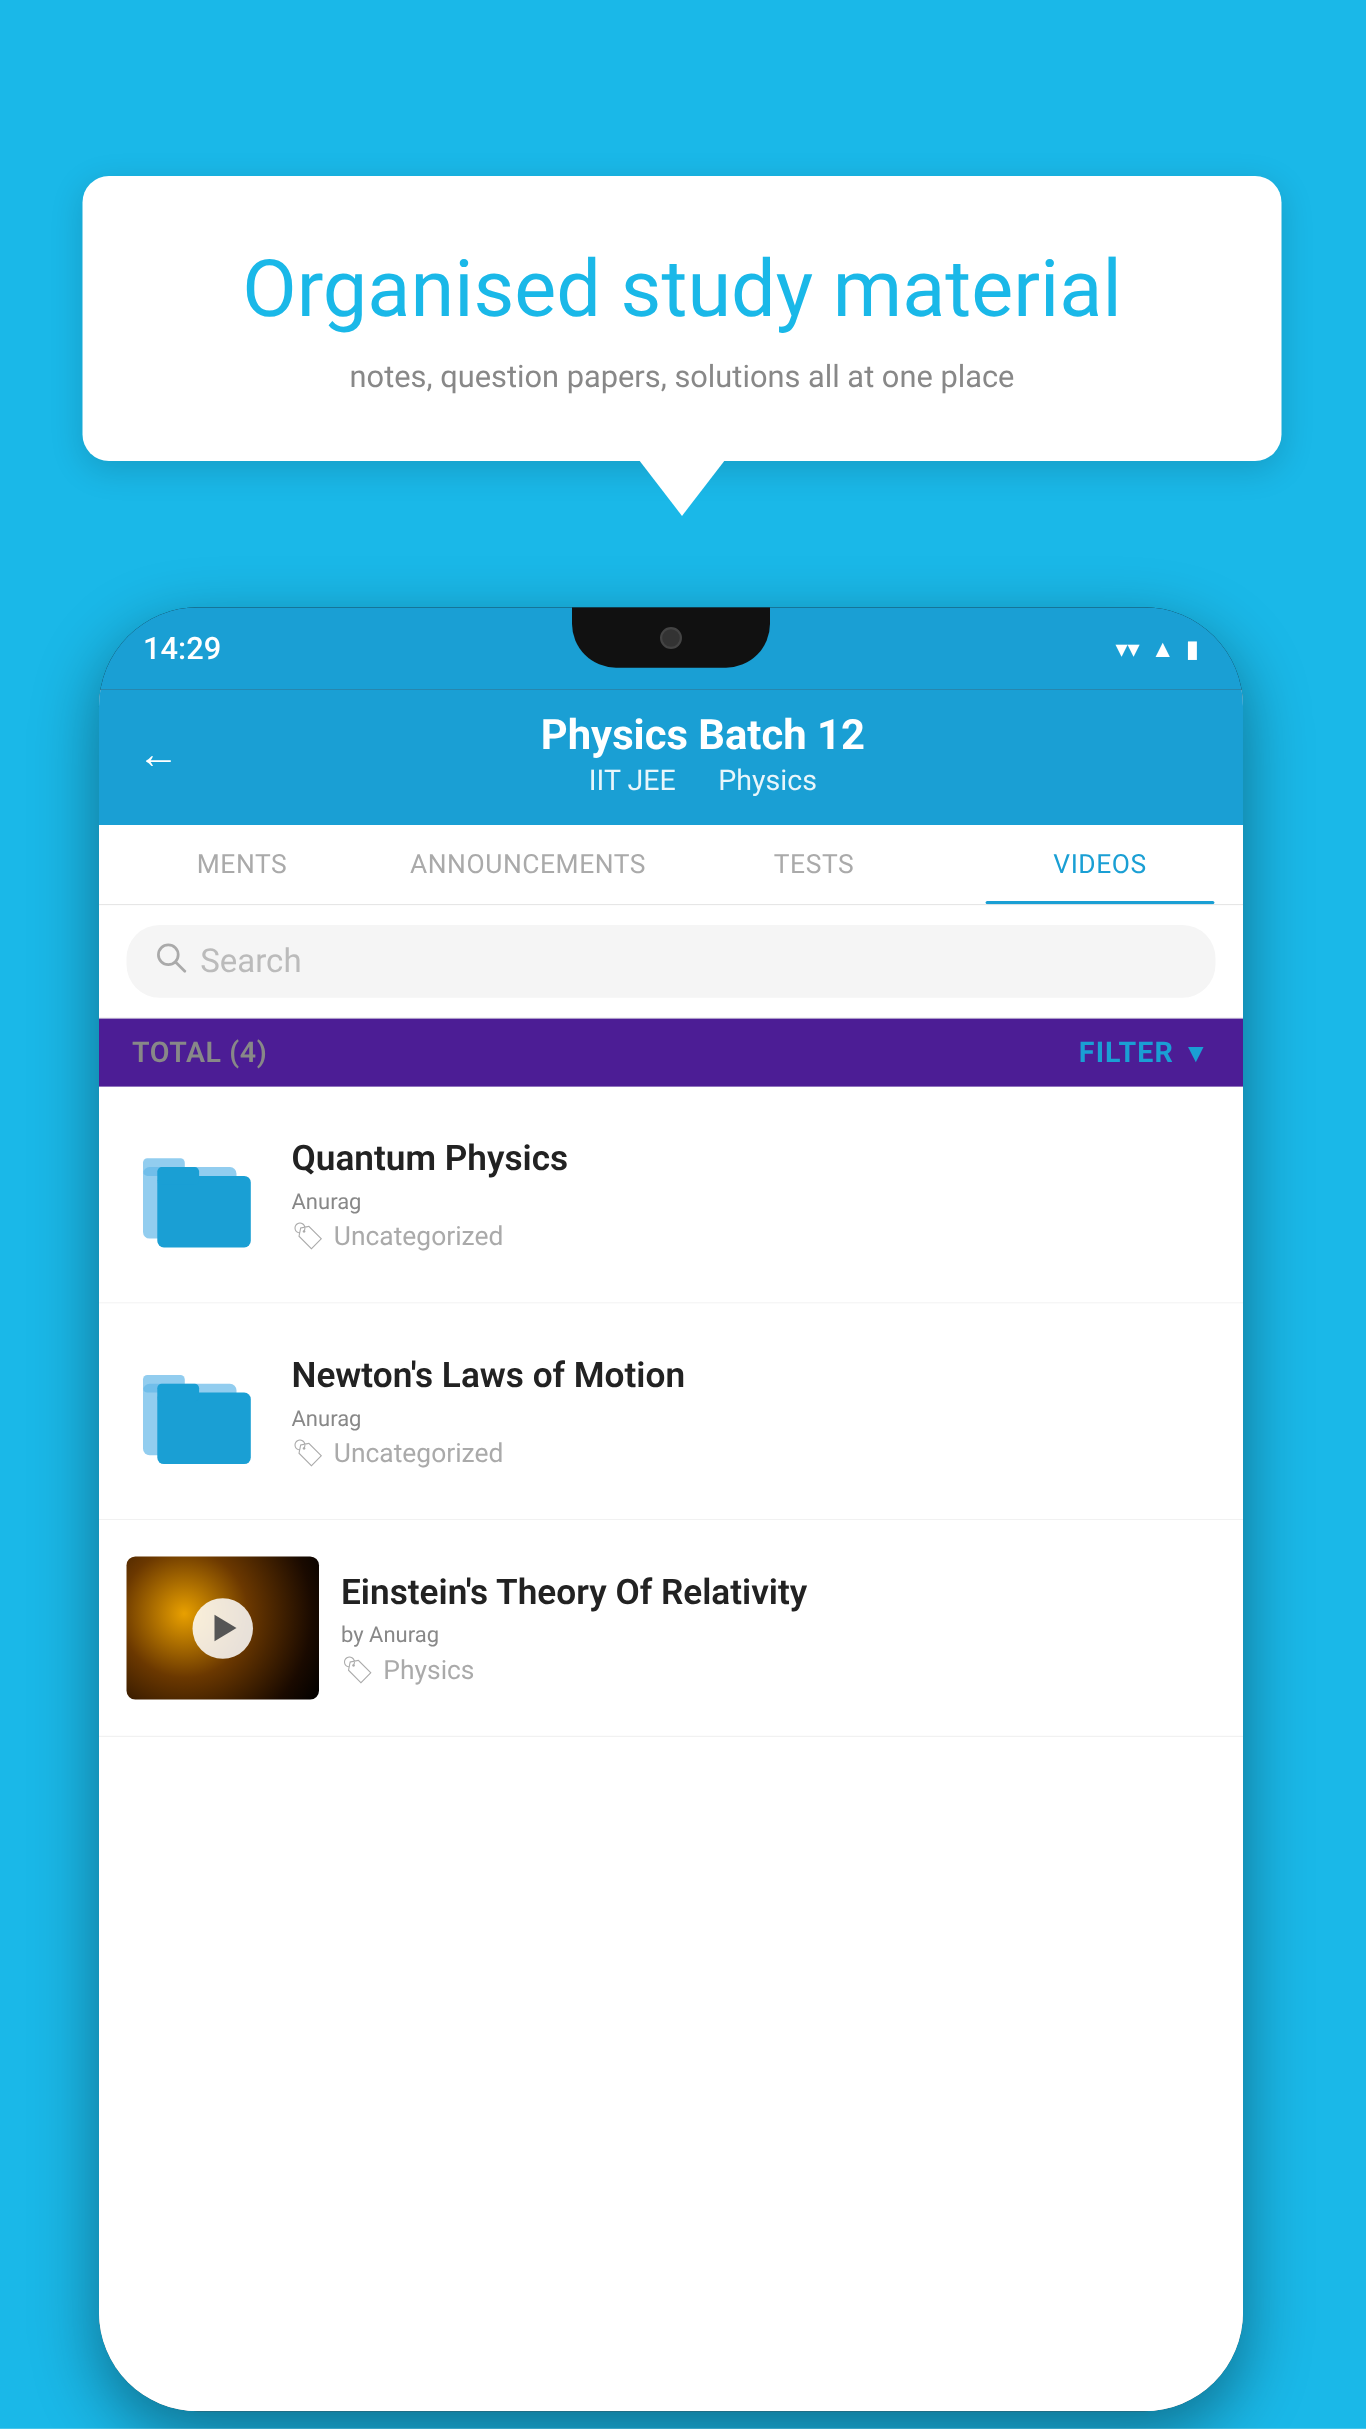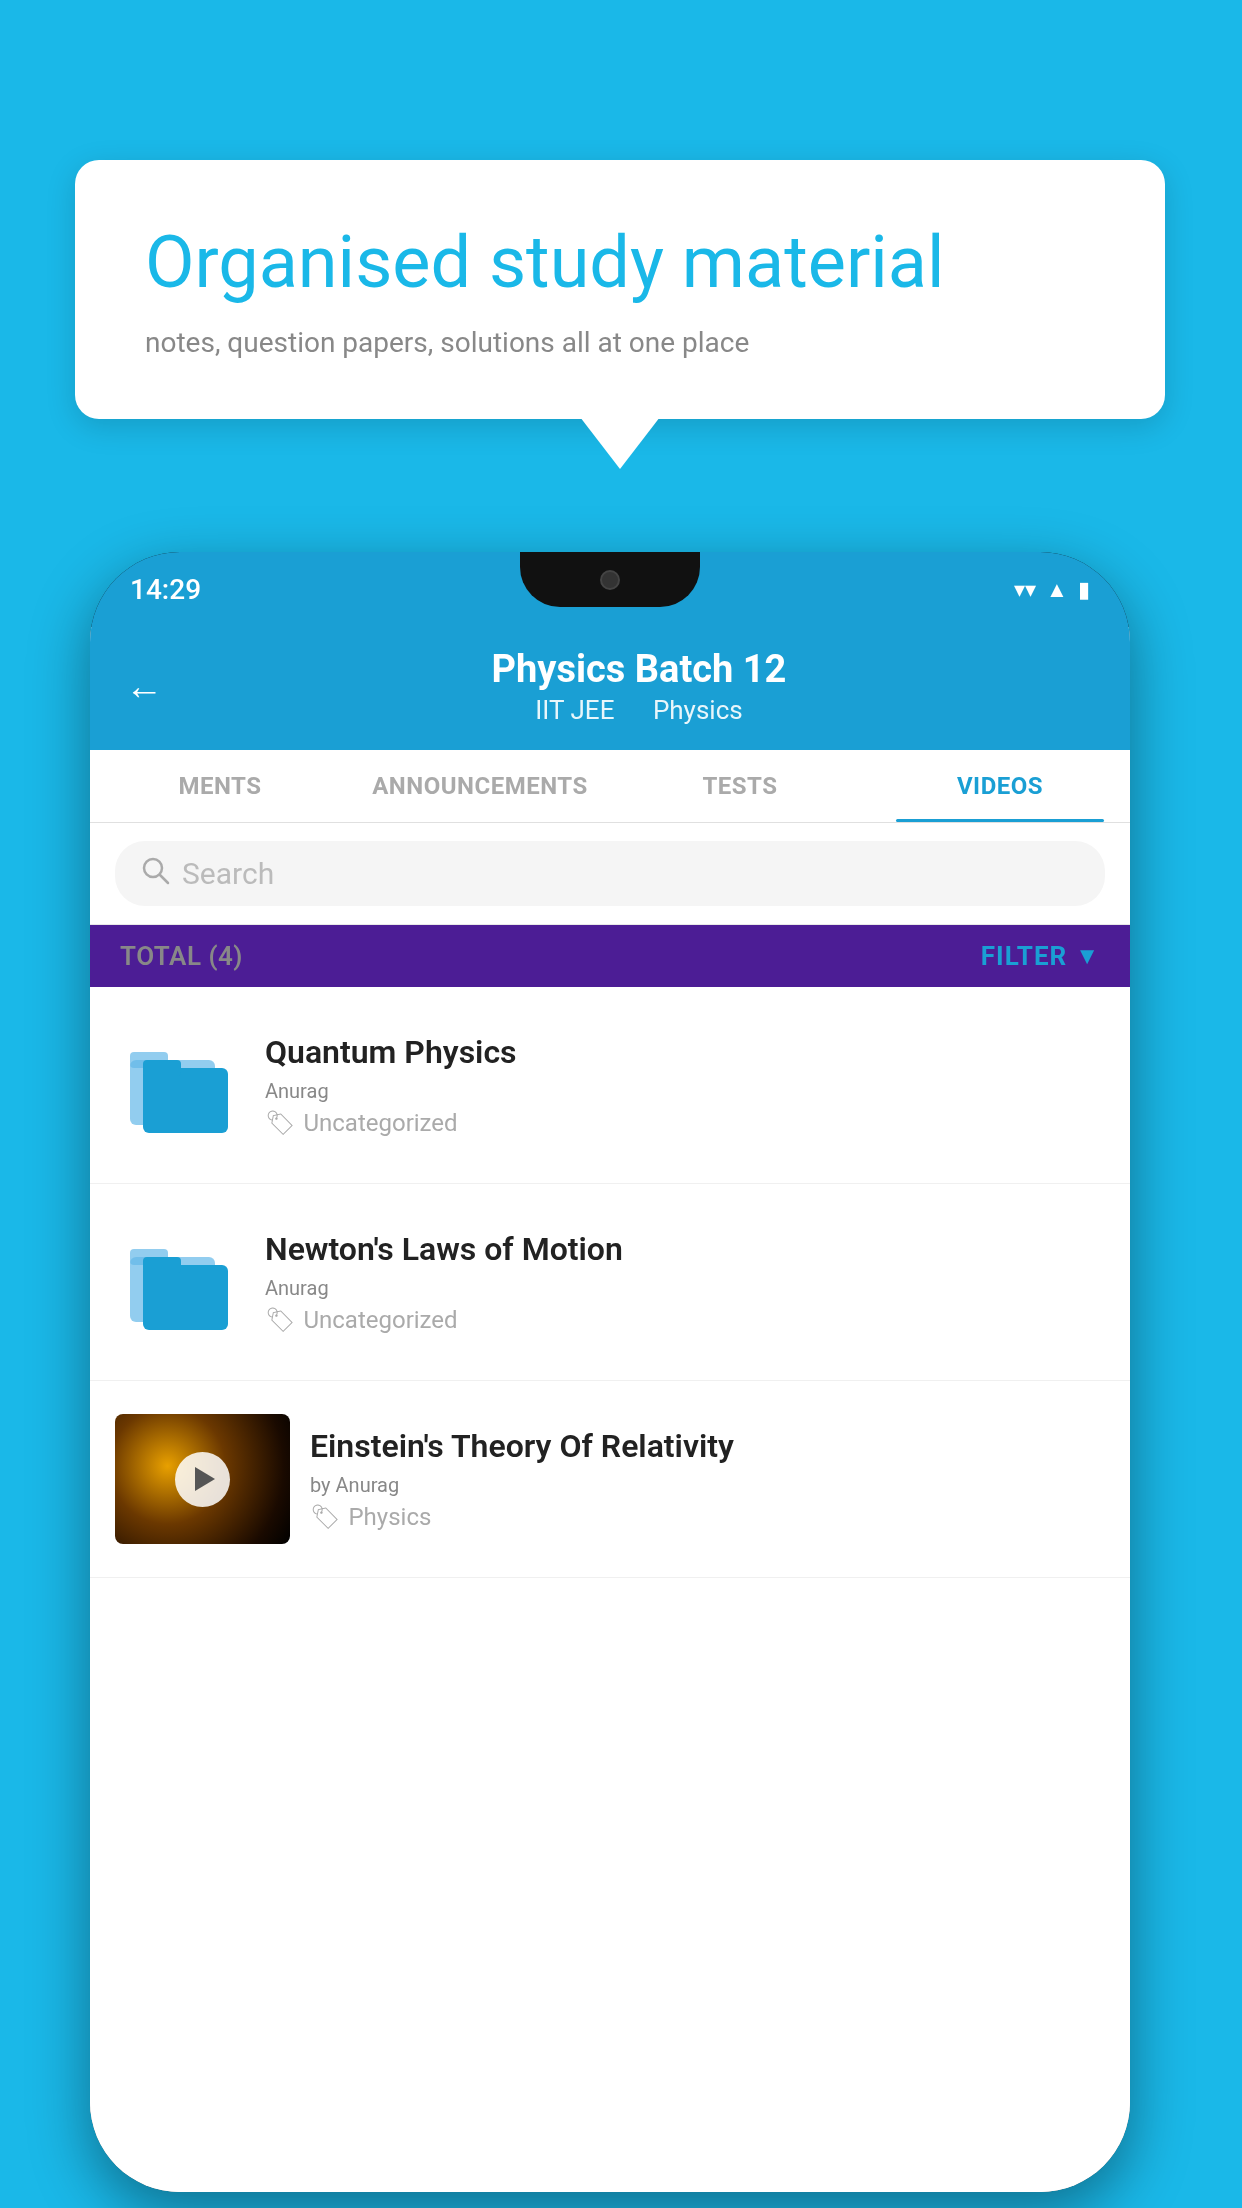--- a/index.html
+++ b/index.html
@@ -16,20 +16,21 @@
     
     .speech-bubble {
       position: absolute;
       top: 160px;
       left: 75px;
       width: 1090px;
       background: white;
       border-radius: 24px;
       padding: 60px 70px;
       box-shadow: 0 8px 30px rgba(0,0,0,0.15);
+      text-align: center;
     }
     .speech-bubble::after {
       content: '';
       position: absolute;
       bottom: -50px;
       left: 50%;
       transform: translateX(-50%);
       width: 0;
       height: 0;
       border-left: 40px solid transparent;
@@ -145,21 +146,21 @@
       background: white;
       display: flex;
       border-bottom: 1px solid #e0e0e0;
       overflow: hidden;
     }
     .tab-item {
       flex: 1;
       text-align: center;
       padding: 22px 8px;
       font-size: 24px;
-      font-weight: 700;
+      font-weight: 400;
       color: #aaa;
       letter-spacing: 0.5px;
       position: relative;
     }
     .tab-item.active {
       color: #1a9fd4;
     }
     .tab-item.active::after {
       content: '';
       position: absolute;

